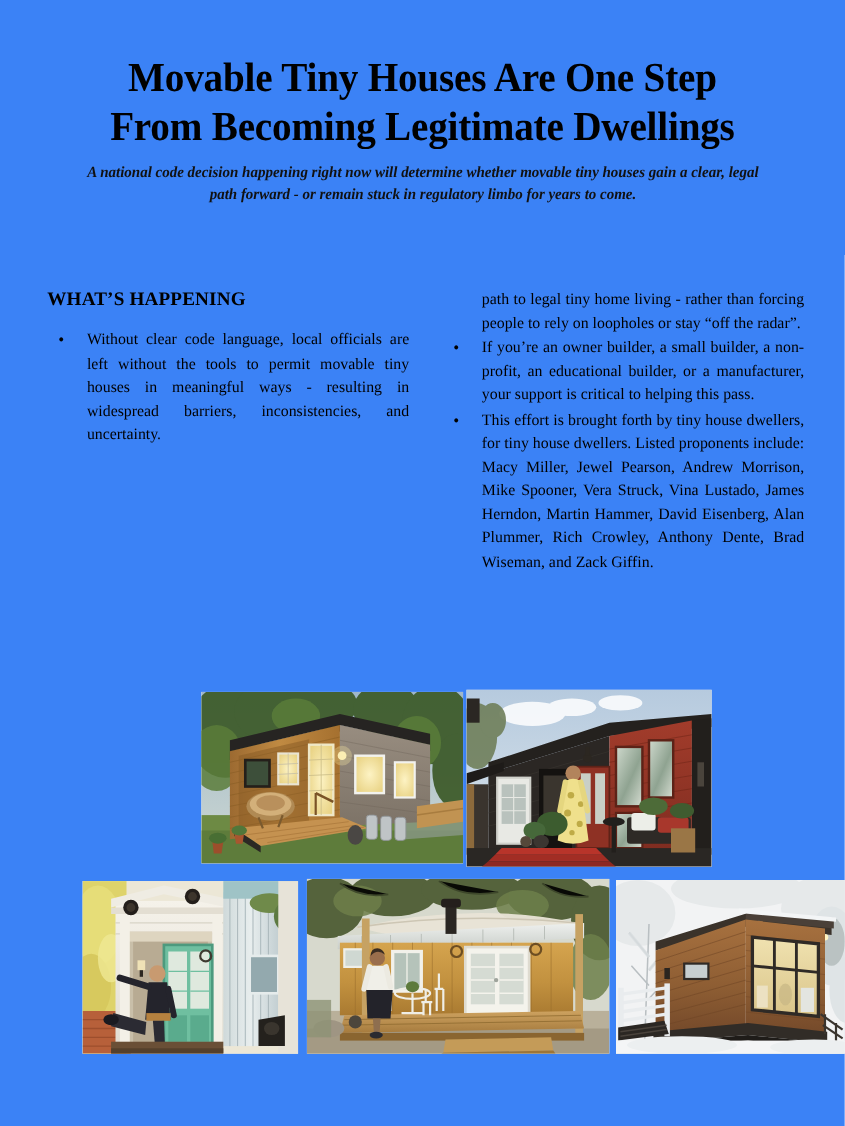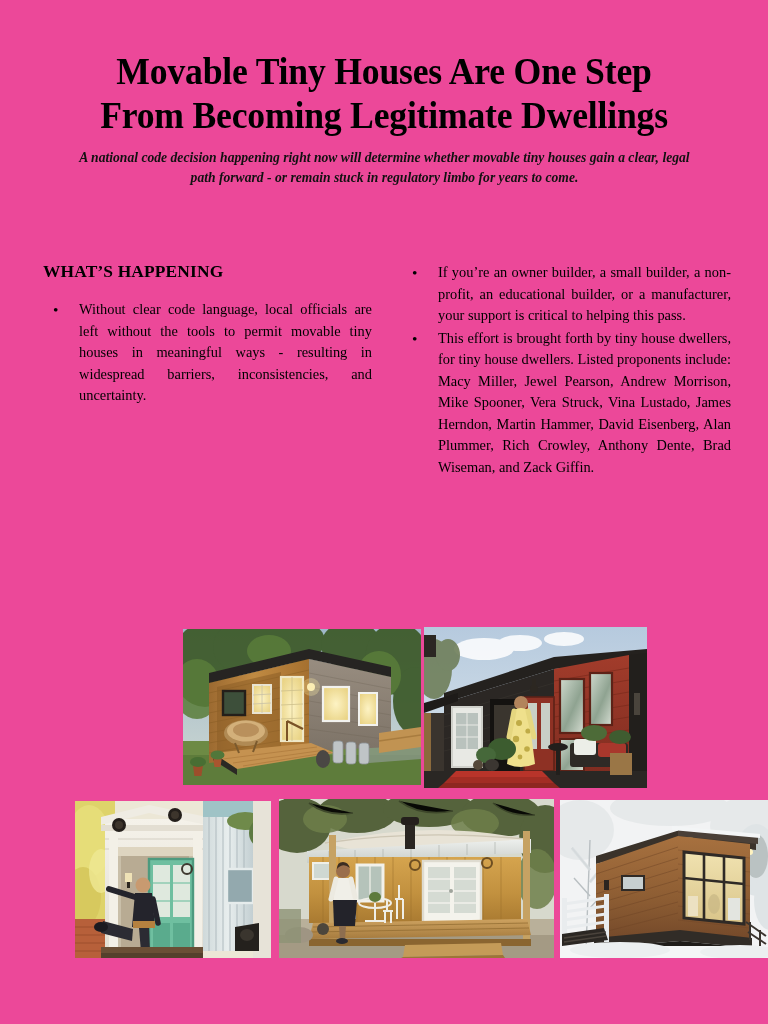--- a/index.html
+++ b/index.html
@@ -13,21 +13,21 @@
     height: 1024px;
     position: relative;
     font-family: "Liberation Serif", "DejaVu Serif", serif;
     color: #000000;
     overflow: hidden;
   }
 
   .page {
     position: absolute;
     inset: 0;
-    background: #ec4899;
+    background: #3b82f6;
   }
 
   
   .masthead {
     position: absolute;
     left: 36px;
     top: 50px;
     width: 696px;
     text-align: center;
   }
@@ -151,20 +151,21 @@
   <div class="columns">
 
     <section class="col col-left">
       <h2 class="section-title">WHAT’S HAPPENING</h2>
       <ul class="bullets">
         <li>Without clear code language, local officials are left without the tools to permit movable tiny houses in meaningful ways - resulting in widespread barriers, inconsistencies, and uncertainty.</li>
       </ul>
     </section>
 
     <section class="col col-right">
+      <p class="rt-lead">path to legal tiny home living - rather than forcing people to rely on loopholes or stay “off the radar”.</p>
       <ul class="bullets">
         <li>If you’re an owner builder, a small builder, a non-profit, an educational builder, or a manufacturer, your support is critical to helping this pass.</li>
         <li>This effort is brought forth by tiny house dwellers, for tiny house dwellers. Listed proponents include: Macy Miller, Jewel Pearson, Andrew Morrison, Mike Spooner, Vera Struck, Vina Lustado, James Herndon, Martin Hammer, David Eisenberg, Alan Plummer, Rich Crowley, Anthony Dente, Brad Wiseman, and Zack Giffin.</li>
       </ul>
     </section>
 
   </div>
 
   <div class="collage">
 

